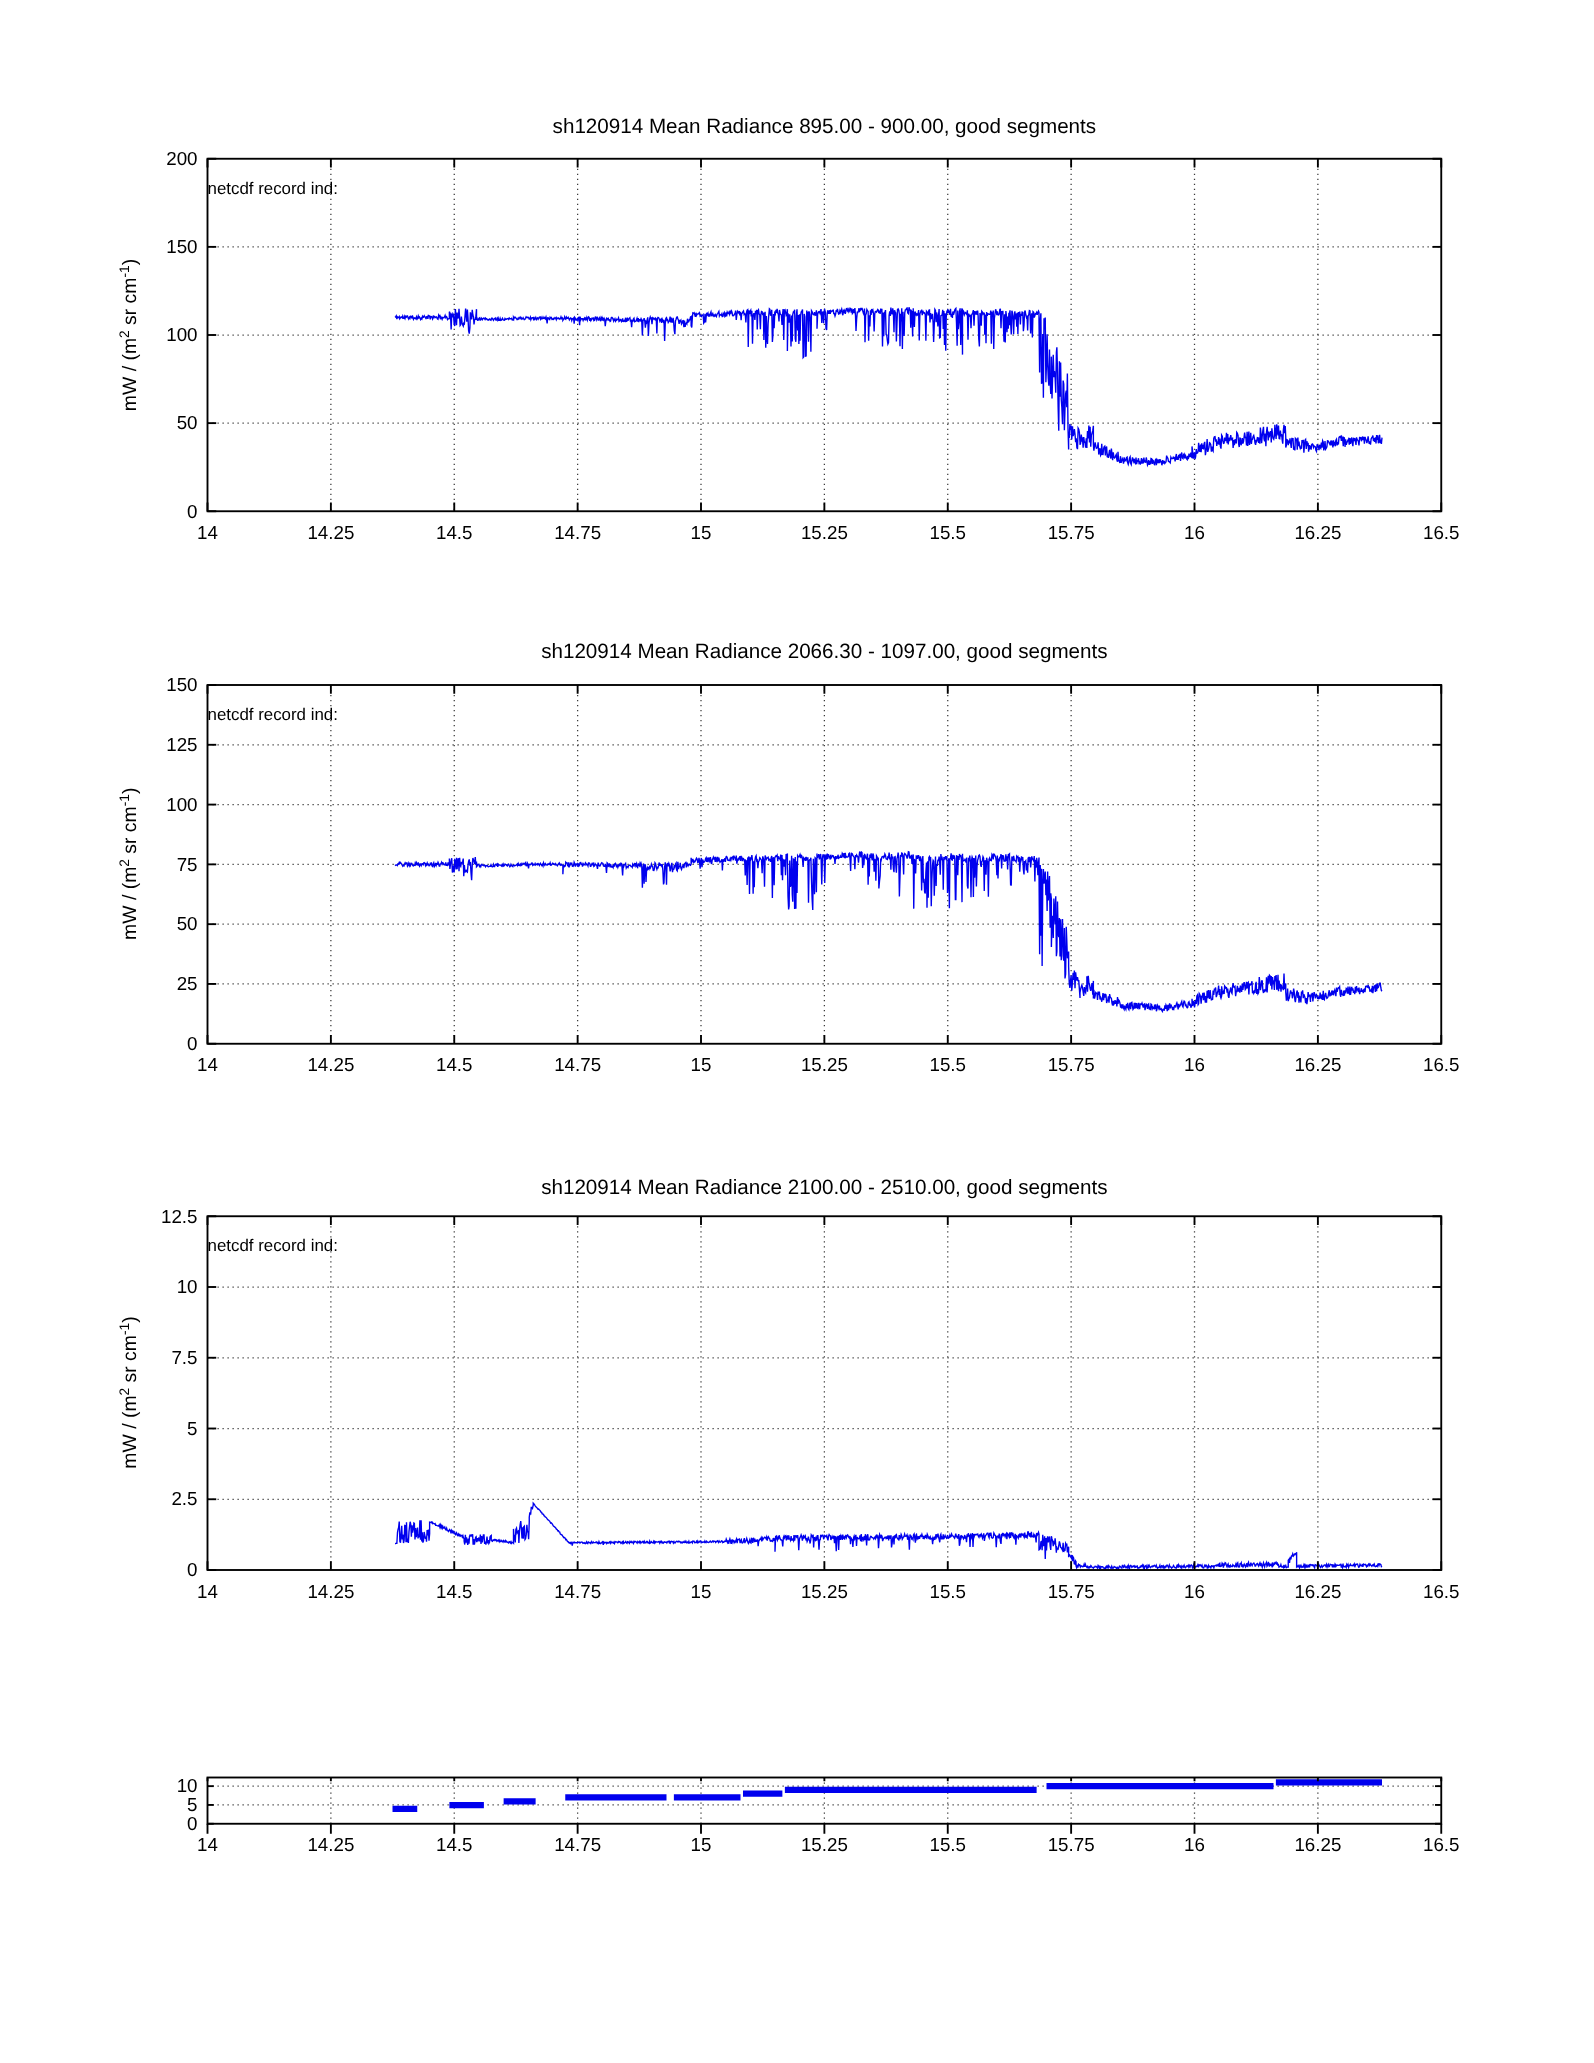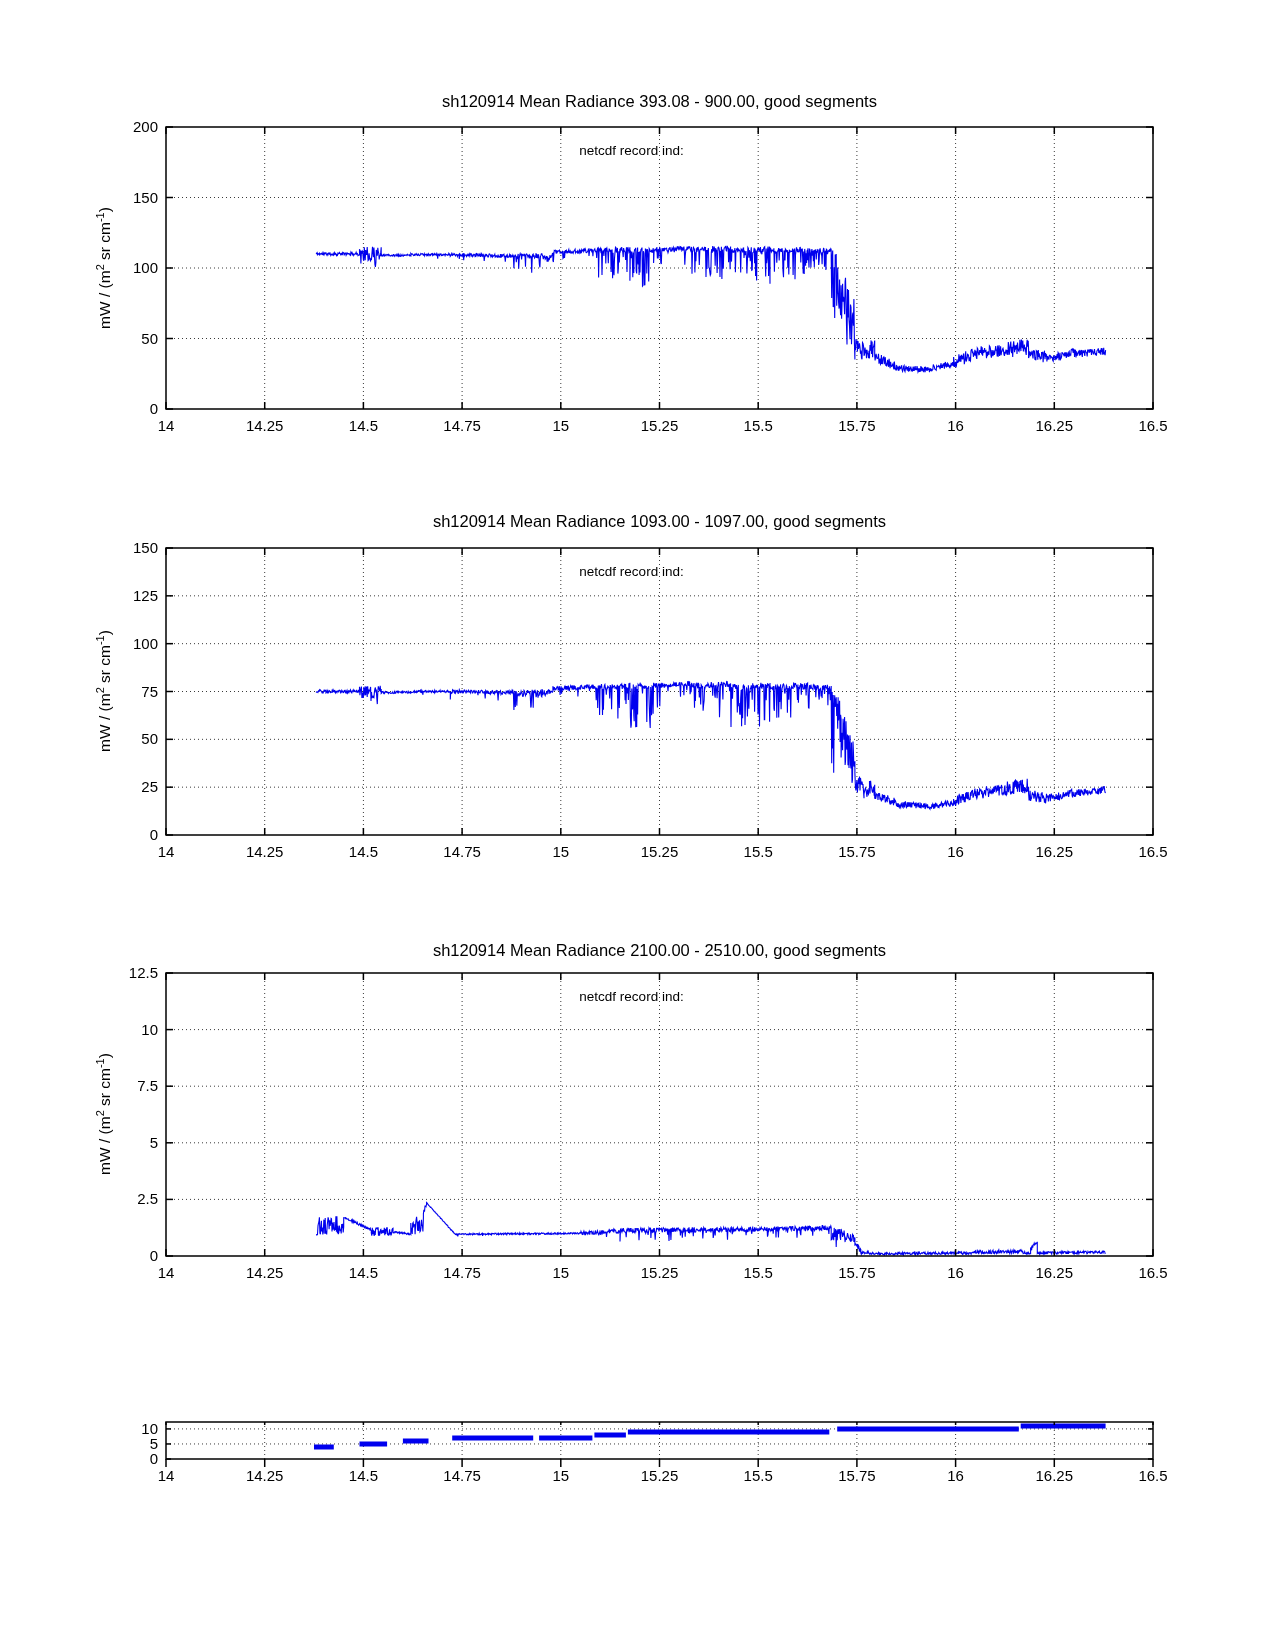--- a/index.html
+++ b/index.html
@@ -3,21 +3,21 @@
 <meta charset="utf-8">
 <style>
   html,body{margin:0;padding:0;background:#ffffff;}
   body{font-family:"Liberation Sans",sans-serif;color:#000;}
   .fig{position:relative;width:1275px;height:1650px;background:#fff;overflow:hidden;}
   #plot-canvas{position:absolute;left:0;top:0;}
   #plot-canvas text{font:15px "Liberation Sans",sans-serif;fill:#000;}
   .title{position:absolute;left:166px;width:987px;text-align:center;font-size:16.5px;white-space:nowrap;}
   .t0{top:92px;}.t1{top:512px;}.t2{top:941px;}
   .t3{top:1387px;font-size:17px;letter-spacing:0.5px;}
-  .annot{position:absolute;left:166px;width:931px;text-align:center;font-size:13.5px;}
+  .annot{position:absolute;left:166px;width:931px;text-align:left;font-size:13.5px;}
   .a0{top:143px;}.a1{top:564px;}.a2{top:989px;}
   .ylab{position:absolute;left:104px;transform:translate(-50%,-50%) rotate(-90deg);font-size:15.5px;white-space:nowrap;}
   .ylab sup{font-size:11px;}
   .y0{top:268px;}.y1{top:691px;}.y2{top:1114px;}
 </style>
 </head>
 <body>
 
 <div class="fig">
   <svg id="plot-canvas" width="1275" height="1650">
@@ -329,22 +329,22 @@
           <text x="1153.0" y="1481" text-anchor="middle">16.5</text>
         </g>
         <g>
           <text x="158" y="1464.0" text-anchor="end">0</text>
           <text x="158" y="1449.0" text-anchor="end">5</text>
           <text x="158" y="1433.9" text-anchor="end">10</text>
         </g>
       </g>
     </svg>
 
-  <div class="title t0">sh120914 Mean Radiance 393.08 - 900.00, good segments</div>
-  <div class="title t1">sh120914 Mean Radiance 1093.00 - 1097.00, good segments</div>
+  <div class="title t0">sh120914 Mean Radiance 895.00 - 900.00, good segments</div>
+  <div class="title t1">sh120914 Mean Radiance 2066.30 - 1097.00, good segments</div>
   <div class="title t2">sh120914 Mean Radiance 2100.00 - 2510.00, good segments</div>
 
   <div class="annot a0">netcdf record ind:</div>
   <div class="annot a1">netcdf record ind:</div>
   <div class="annot a2">netcdf record ind:</div>
 
   <div class="ylab y0"><span>mW / (m</span><sup>2</sup><span> sr cm</span><sup>-1</sup><span>)</span></div>
   <div class="ylab y1"><span>mW / (m</span><sup>2</sup><span> sr cm</span><sup>-1</sup><span>)</span></div>
   <div class="ylab y2"><span>mW / (m</span><sup>2</sup><span> sr cm</span><sup>-1</sup><span>)</span></div>
 </div>

